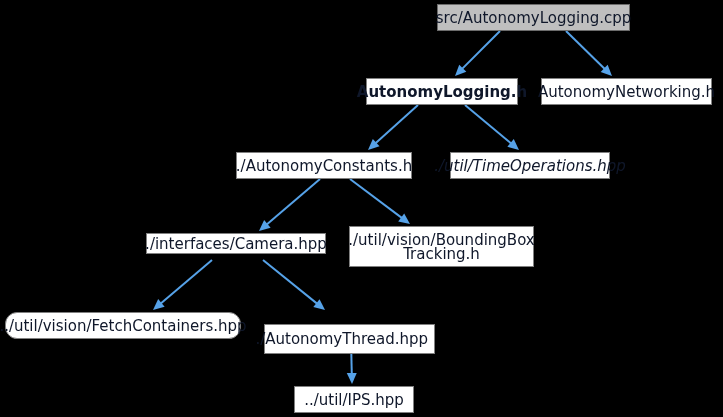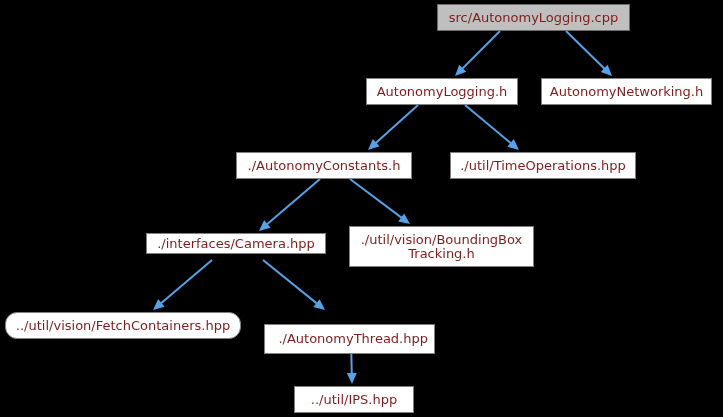--- a/index.html
+++ b/index.html
@@ -24,22 +24,22 @@
   }
   .graph-node {
     position: absolute;
     box-sizing: border-box;
     display: flex;
     align-items: center;
     justify-content: center;
     text-align: center;
     border: 1px solid #808080;
     background: #ffffff;
-    color: #7f1d1d;
-    font-size: 13px;
+    color: #0f172a;
+    font-size: 15px;
     line-height: 14px;
     letter-spacing: 0px;
     white-space: pre-line;
     user-select: none;
   }
   .graph-node.root {
     background: #bfbfbf;
     border-color: #6b6b6b;
   }
   .node-label {
@@ -85,24 +85,24 @@
         <line x1="263" y1="260" x2="317.99428264472203" y2="304.350227939292" stroke="#56a2e8" stroke-width="2"></line>
         <polygon points="325,310 313.29869430982245,306.98678823428907 319.57621882172026,299.20265783953573" fill="#56a2e8"></polygon>
       </g>
       <g>
         <line x1="351" y1="339" x2="351.8000493644337" y2="375.0022213995155" stroke="#56a2e8" stroke-width="2"></line>
         <polygon points="352,384 346.75685000070536,373.113798730278 356.75438177902146,372.89163135742655" fill="#56a2e8"></polygon>
       </g>
     </svg>
   <div id="node-layer">
       <div class="graph-node root" style="left: 437px; top: 4px; width: 193px; height: 27px;"><span class="node-label">src/AutonomyLogging.cpp</span></div>
-      <div class="graph-node" style="left: 366px; top: 78px; width: 152px; height: 27px;"><span class="node-label">AutonomyLogging.h</span></div>
+      <div class="graph-node" style="left: 366px; top: 78px; width: 152px; height: 27px; font-weight: bold;"><span class="node-label">AutonomyLogging.h</span></div>
       <div class="graph-node" style="left: 541px; top: 78px; width: 171px; height: 27px;"><span class="node-label">AutonomyNetworking.h</span></div>
       <div class="graph-node" style="left: 236px; top: 152px; width: 176px; height: 27px;"><span class="node-label">./AutonomyConstants.h</span></div>
-      <div class="graph-node" style="left: 450px; top: 152px; width: 186px; height: 27px;"><span class="node-label">./util/TimeOperations.hpp</span></div>
+      <div class="graph-node" style="left: 450px; top: 152px; width: 160px; height: 27px; font-style: italic;"><span class="node-label">./util/TimeOperations.hpp</span></div>
       <div class="graph-node" style="left: 146px; top: 233px; width: 180px; height: 21px;"><span class="node-label">./interfaces/Camera.hpp</span></div>
       <div class="graph-node" style="left: 349px; top: 226px; width: 185px; height: 41px;"><span class="node-label">./util/vision/BoundingBox
 Tracking.h</span></div>
       <div class="graph-node" style="left: 5px; top: 312px; width: 236px; height: 27px; border-radius: 12px;"><span class="node-label">../util/vision/FetchContainers.hpp</span></div>
       <div class="graph-node" style="left: 264px; top: 324px; width: 171px; height: 30px; justify-content: flex-end;"><span class="node-label">./AutonomyThread.hpp</span></div>
       <div class="graph-node" style="left: 294px; top: 386px; width: 120px; height: 27px;"><span class="node-label">../util/IPS.hpp</span></div>
     </div>
 </div>
 
 </body></html>

